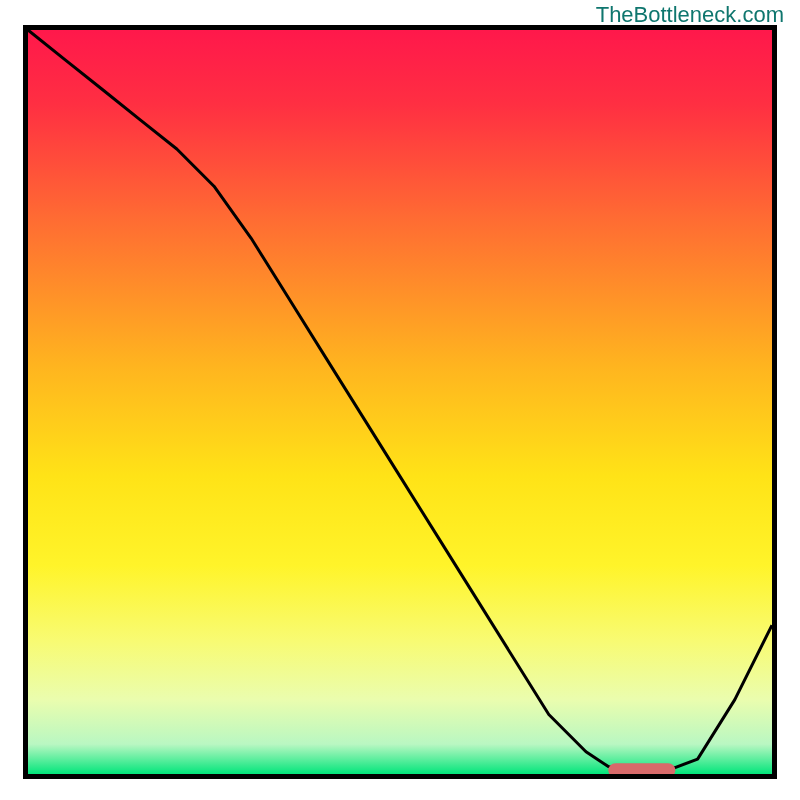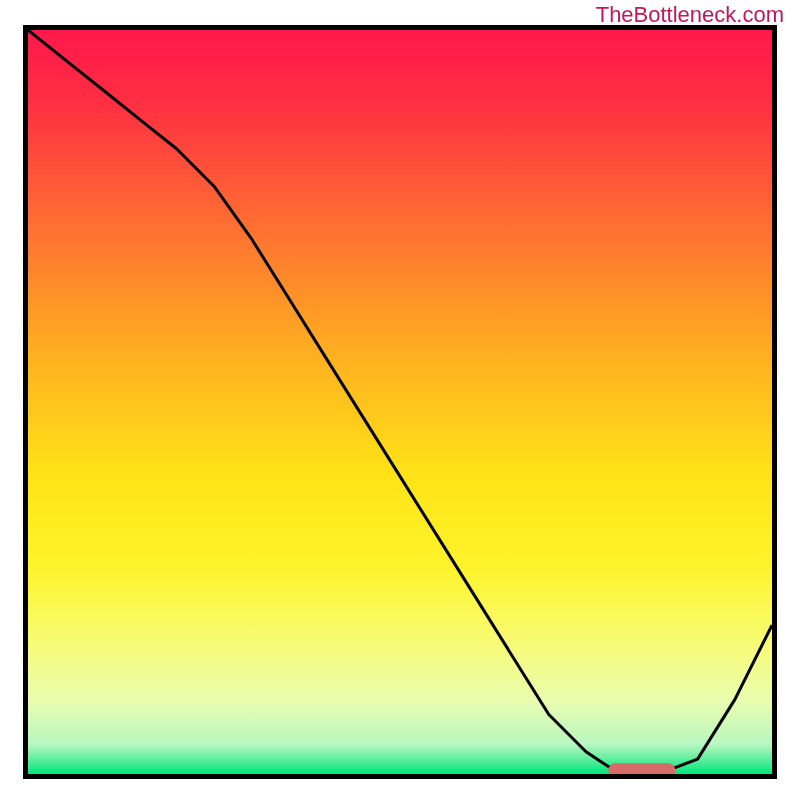--- a/index.html
+++ b/index.html
@@ -14,21 +14,21 @@
     position: relative;
     width: 800px;
     height: 800px;
   }
   .watermark {
     position: absolute;
     top: 2px;
     right: 16px;
     font-size: 22px;
     font-weight: 500;
-    color: #be185d;
+    color: #0f766e;
     z-index: 10;
   }
   .plot-frame {
     position: absolute;
     left: 23px;
     top: 25px;
     width: 754px;
     height: 754px;
     border: 5px solid #000;
     box-sizing: border-box;

